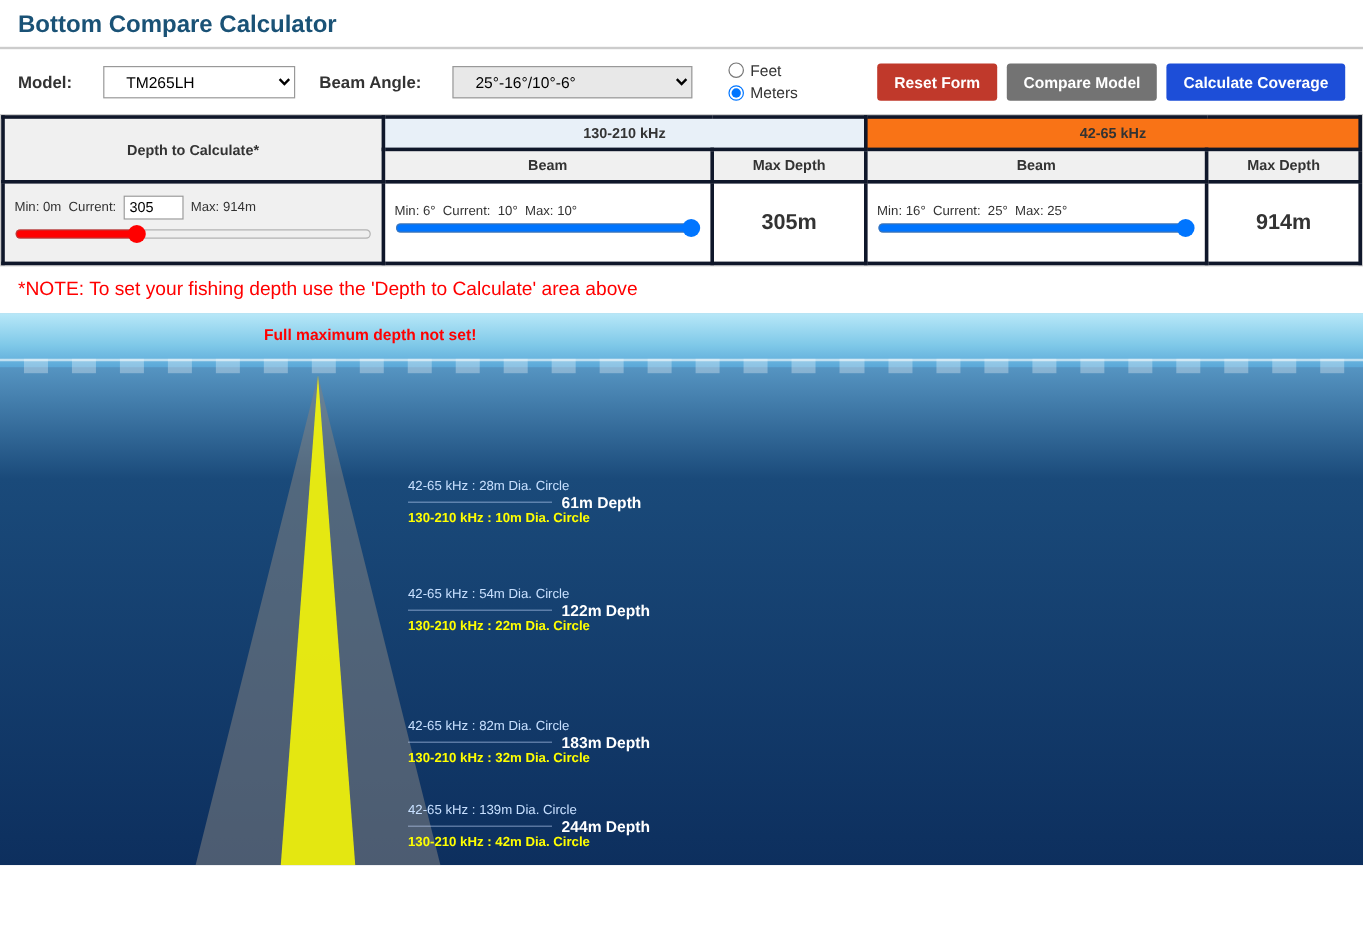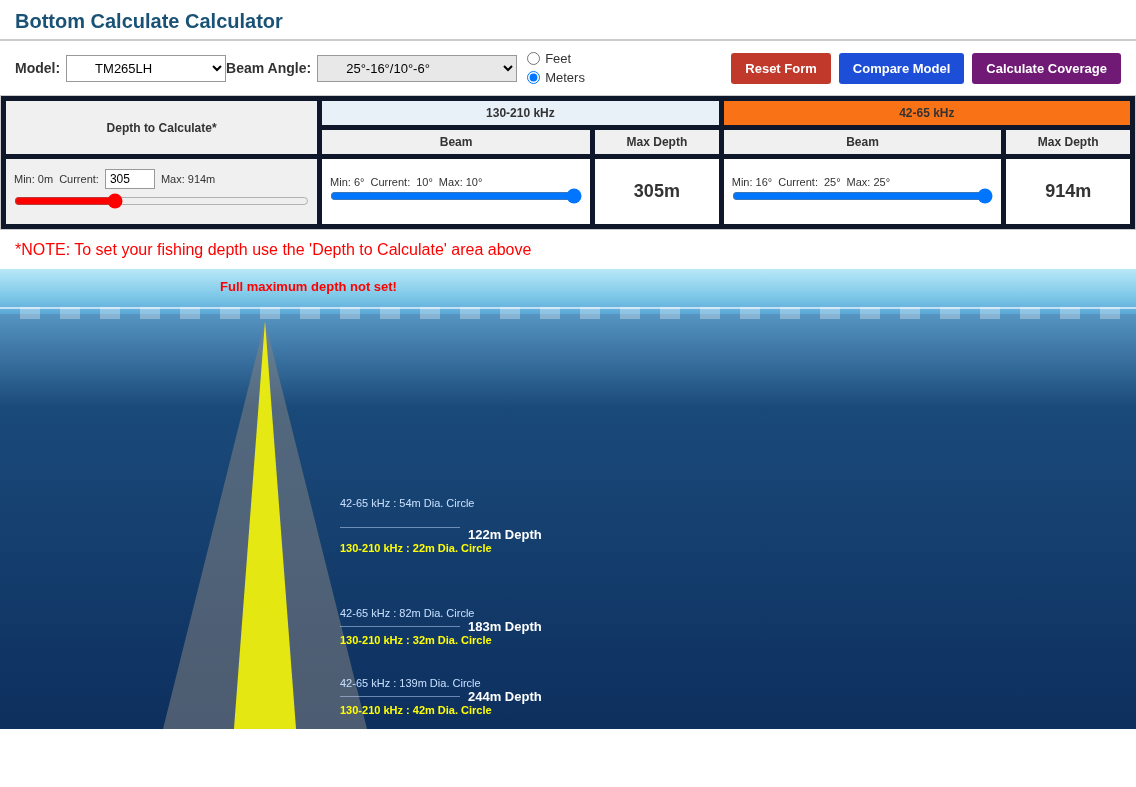--- a/index.html
+++ b/index.html
@@ -1,39 +1,39 @@
 <!DOCTYPE html>
 <html><head>
   <meta charset="utf-8">
   <style>
     * { box-sizing: border-box; margin: 0; padding: 0; }
     body { font-family: Arial, sans-serif; font-size: 13px; background: #fff; color: #333; width: 1136px; }
 
     .page-header { padding: 10px 15px 6px; border-bottom: 2px solid #ccc; }
     .page-title { font-size: 20px; font-weight: bold; color: #1a5276; }
 
-    .controls-row { display: flex; align-items: center; padding: 10px 15px; }
+    .controls-row { display: flex; align-items: center; padding: 10px 15px; gap: 20px; }
     .model-label, .beam-label { font-weight: bold; font-size: 14px; margin-right: 6px; }
     .model-select, .beam-select {
-      border: 1px solid #999; padding: 4px 24px; font-size: 13px; cursor: pointer; background: #fff;
+      border: 1px solid #999; padding: 4px 14px; font-size: 13px; cursor: pointer; background: #fff;
       -webkit-appearance: auto; appearance: auto; min-width: 160px;
     }
     .beam-select { min-width: 200px; background: #e8e8e8; }
     .radio-group { display: flex; flex-direction: column; gap: 4px; margin-left: 10px; }
     .radio-item { display: flex; align-items: center; gap: 5px; font-size: 13px; cursor: pointer; }
     .radio-item input[type=radio] { cursor: pointer; }
     .btn-group { display: flex; gap: 8px; margin-left: auto; }
     .btn { padding: 8px 14px; font-size: 13px; font-weight: bold; border: none; cursor: pointer; color: #fff; border-radius: 3px; min-width: 80px; text-align: center; }
     .btn-reset { background: #c0392b; }
-    .btn-compare { background: #1d4ed8; }
-    .btn-calculate { background: #701a75; }
+    .btn-compare { background: #737373; }
+    .btn-calculate { background: #1d4ed8; }
 
     .table-container { border: 1px solid #ccc; margin: 0 0 6px 0; }
     table { width: 100%; border-collapse: collapse; }
-    th, td { border: 5px solid #0f172a; padding: 5px 8px; text-align: center; font-size: 12px; }
+    th, td { border: 3px solid #0f172a; padding: 5px 8px; text-align: center; font-size: 12px; }
     th { background: #f0f0f0; font-weight: bold; }
     .col-depth { width: 28%; background: #f0f0f0; }
     .col-freq1 { background: #e8f0f8; }
     .col-freq2 { background: #f97316; }
 
     .slider-cell { padding: 10px 8px; }
     .slider-row { display: flex; align-items: center; gap: 6px; font-size: 11px; }
     .slider-row input[type=number] { width: 50px; border: 1px solid #999; padding: 2px 4px; font-size: 12px; }
     .slider-red { accent-color: red; }
     .depth-value { font-size: 18px; font-weight: bold; }
@@ -63,21 +63,21 @@
     }
     .ann-freq { color: #c8e0ff; font-size: 11px; }
     .ann-depth { color: #fff; font-size: 13px; font-weight: bold; }
     .ann-circle { color: #ffff00; font-size: 11px; font-weight: bold; }
   </style>
 </head>
 <body>
 
 <div>
   <div class="page-header">
-    <div class="page-title">Bottom Calculate Calculator</div>
+    <div class="page-title">Bottom Compare Calculator</div>
   </div>
 
   <div class="controls-row">
     <label class="model-label">Model:</label>
     <select class="model-select">
       <option>TM265LH</option>
       <option>TM265M</option>
       <option>TM265</option>
       <option>HB-DS600</option>
     </select>
@@ -177,24 +177,32 @@
       <polygon points="135,10 20,470 250,470" fill="rgba(130,130,130,0.55)"></polygon>
 
       <polygon points="135,10 100,470 170,470" fill="rgba(255,255,0,0.85)"></polygon>
 
       <ellipse cx="135" cy="465" rx="80" ry="15" fill="rgba(255,255,255,0.35)"></ellipse>
       <ellipse cx="135" cy="468" rx="50" ry="10" fill="rgba(255,255,220,0.5)"></ellipse>
     </svg>
 
     <div style="position:absolute; top:90px; left:0; right:0; bottom:0;">
 
+      <div style="position:absolute; top: 48px; left: 340px;">
+        <div class="ann-freq">42-65 kHz : 28m Dia. Circle</div>
+        <div style="display:flex; align-items:center; gap:8px;">
+          <div style="width:120px; height:1px; background:rgba(200,220,255,0.5);"></div>
+          <div class="ann-depth">61m Depth</div>
+        </div>
+        <div class="ann-circle">130-210 kHz : 10m Dia. Circle</div>
+      </div>
 
       <div style="position:absolute; top: 138px; left: 340px;">
         <div class="ann-freq">42-65 kHz : 54m Dia. Circle</div>
-        <div style="display:flex; align-items:flex-start; gap:8px;margin-top:18px;">
+        <div style="display:flex; align-items:center; gap:8px;">
           <div style="width:120px; height:1px; background:rgba(200,220,255,0.5);"></div>
           <div class="ann-depth">122m Depth</div>
         </div>
         <div class="ann-circle">130-210 kHz : 22m Dia. Circle</div>
       </div>
 
       <div style="position:absolute; top: 228px; left: 340px; margin-top: 20px;">
         <div class="ann-freq">42-65 kHz : 82m Dia. Circle</div>
         <div style="display:flex; align-items:center; gap:8px;">
           <div style="width:120px; height:1px; background:rgba(200,220,255,0.5);"></div>

